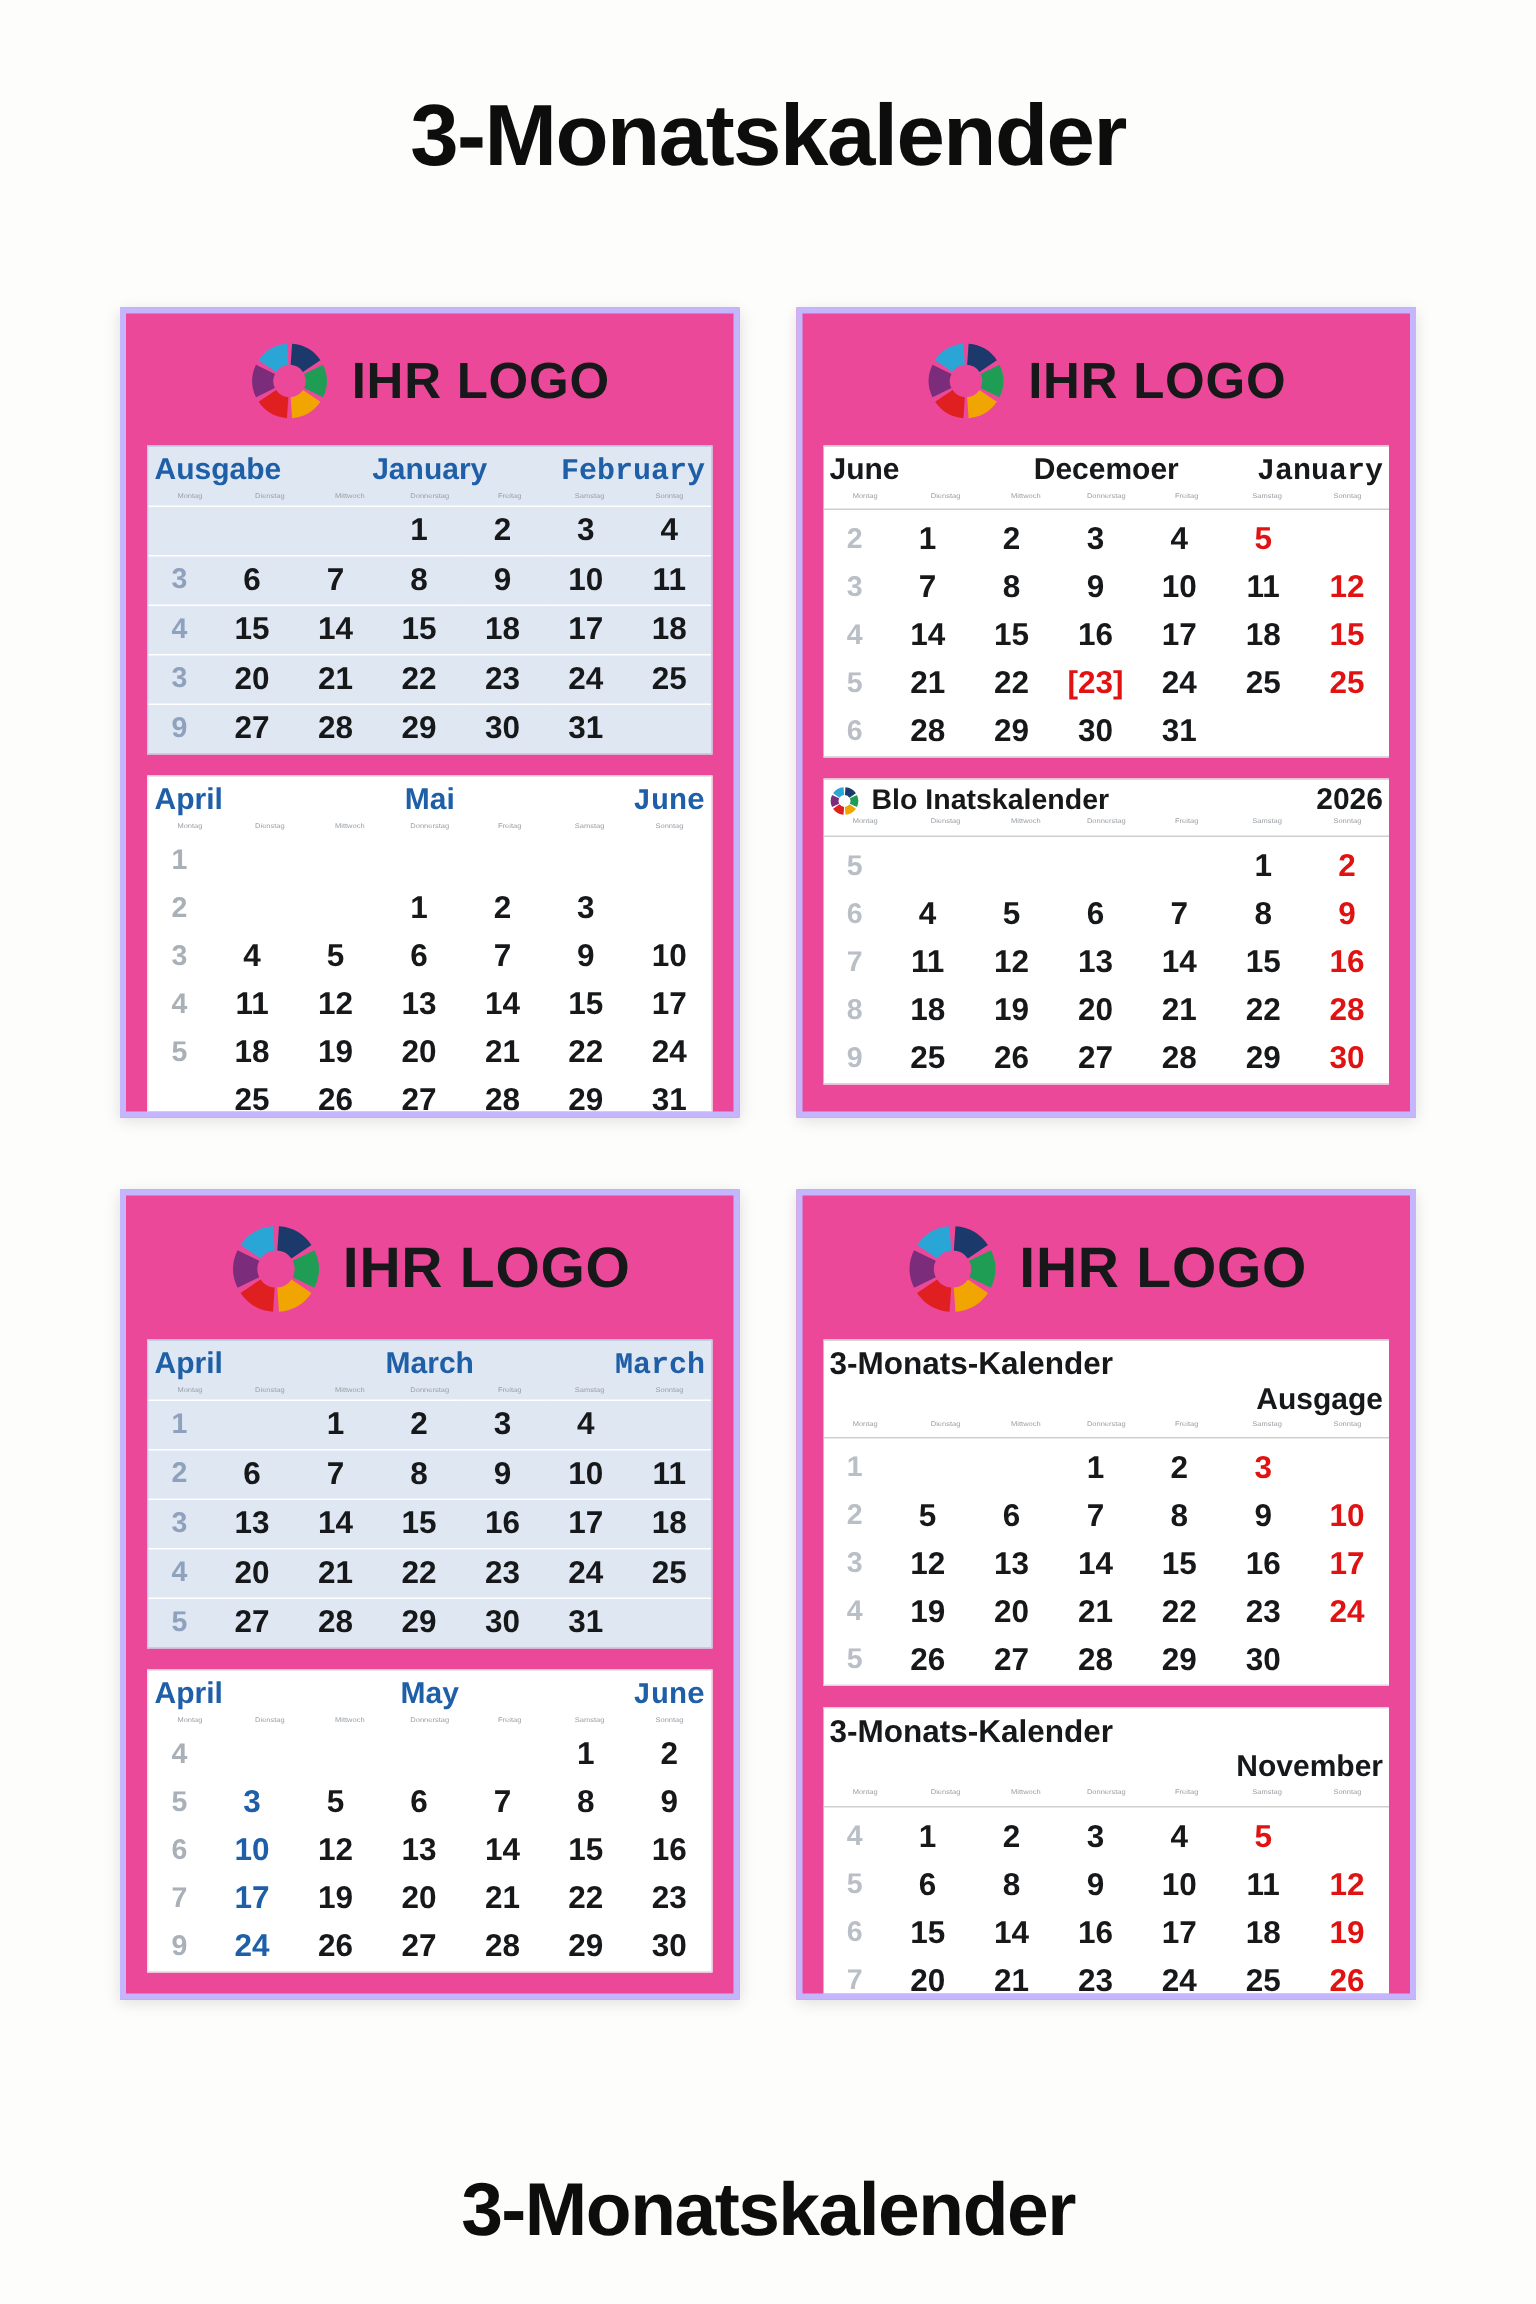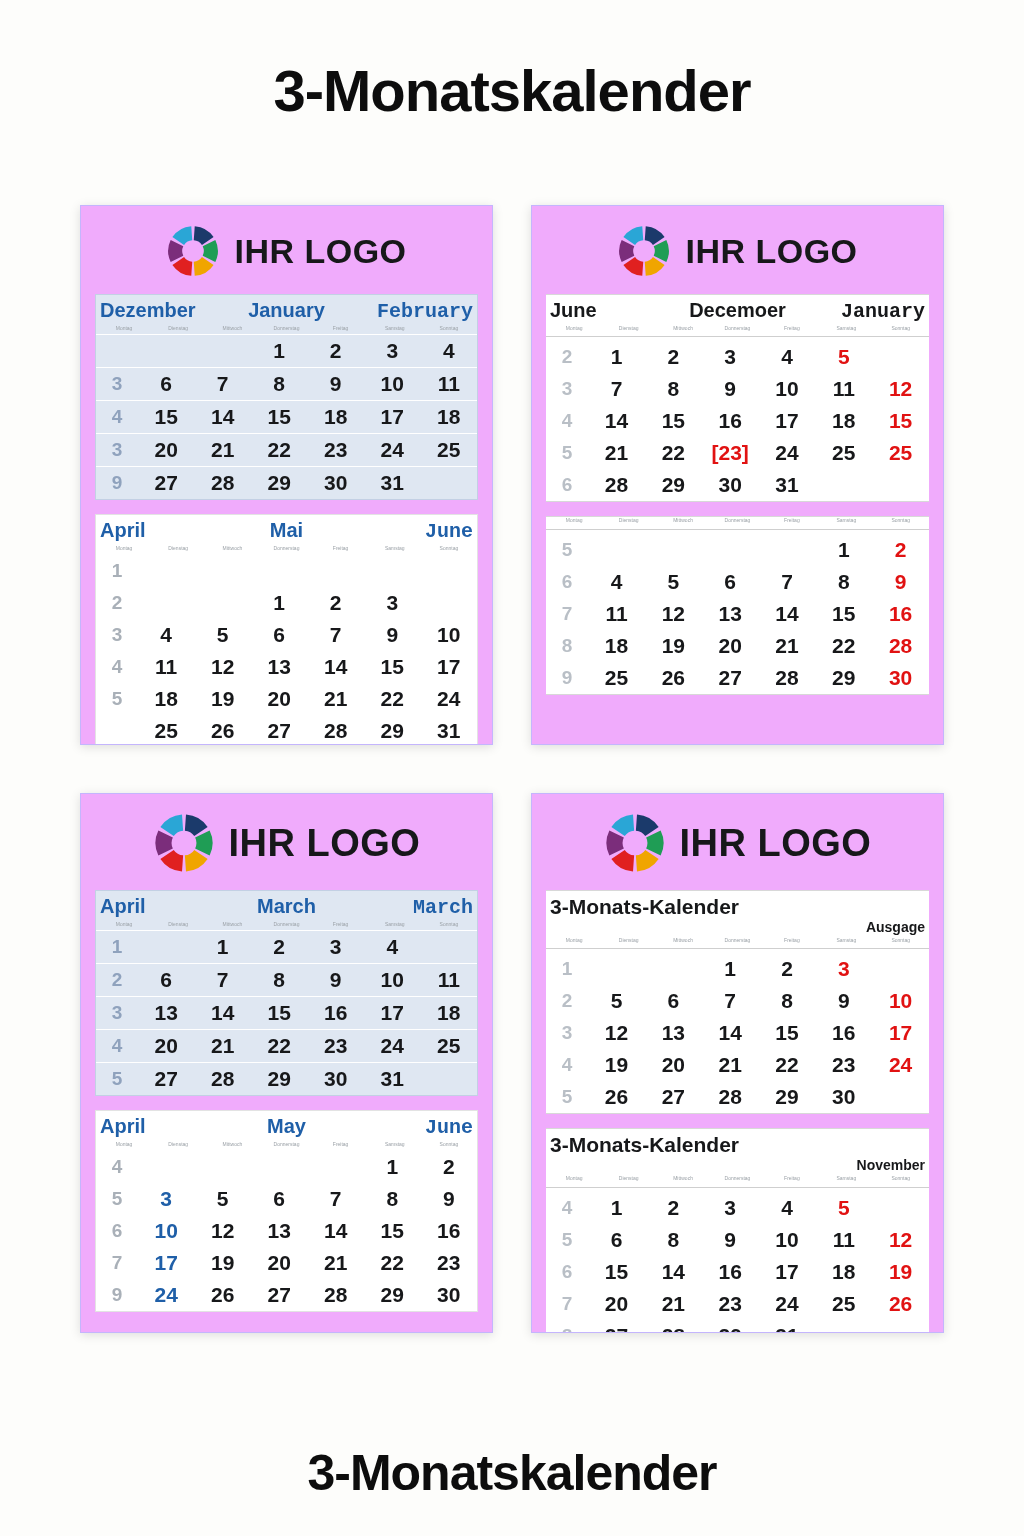--- a/index.html
+++ b/index.html
@@ -46,23 +46,23 @@
     display: grid;
     grid-template-columns: 1fr 1fr;
     grid-template-rows: 540px 540px;
     column-gap: 38px;
     row-gap: 48px;
     padding: 0 80px;
     box-sizing: border-box;
   }
 
   .card {
-    background: #f0abfc;
+    background: #ec4899;
     box-shadow: 0 2px 10px rgba(0,0,0,0.13);
-    border: 1px solid #c4b5fd;
+    border: 4px solid #c4b5fd;
     position: relative;
     box-sizing: border-box;
     padding: 18px 14px 10px 14px;
     overflow: hidden;
   }
 
   
   .logo-row {
     display: flex;
     align-items: center;
@@ -183,21 +183,21 @@
   .brand-inline .bt { font-size: 19px; font-weight: bold; color: #17181a; }
   .brand-inline .yr { margin-left: auto; font-size: 20px; font-weight: bold; color: #17181a; }
 
   .title-row {
     display: flex;
     align-items: baseline;
     padding: 4px 4px 2px 4px;
     flex-direction: column;
   }
   .title-row .t1 { font-size: 21px; font-weight: bold; color: #17181a; }
-  .title-row .t2 { margin-left: auto; font-size: 14px; font-weight: bold; color: #17181a; }
+  .title-row .t2 { margin-left: auto; font-size: 20px; font-weight: bold; color: #17181a; }
 </style>
 </head>
 <body>
 
 <h1 class="page-title">3-Monatskalender</h1>
 
 <div class="grid" id="grid">
     <div class="card">
       <div class="logo-row">
         <span class="logo-mark"><svg viewBox="0 0 100 100" width="54" height="54">
@@ -205,21 +205,21 @@
             <path d="M91.34452612976168 29.83492724770244 A46 46 0 0 1 91.34452612976168 70.16507275229756 L67.97588092598335 58.767422935781546 A20 20 0 0 0 67.97588092598335 41.232577064218454 Z" fill="#1f9d55"></path>
             <path d="M88.13572833753192 75.72287355965436 A46 46 0 0 1 53.208797792229774 95.88794631195191 L51.39512947488251 69.95128100519648 A20 20 0 0 0 66.58075145110084 61.18385806941494 Z" fill="#f0a500"></path>
             <path d="M46.79120220777023 95.88794631195191 A46 46 0 0 1 11.864271662468084 75.72287355965436 L33.41924854889917 61.18385806941494 A20 20 0 0 0 48.60487052511749 69.95128100519648 Z" fill="#e02020"></path>
             <path d="M8.655473870238318 70.16507275229756 A46 46 0 0 1 8.65547387023831 29.834927247702456 L32.02411907401665 41.23257706421846 A20 20 0 0 0 32.02411907401666 58.767422935781546 Z" fill="#7b2d7b"></path>
             <path d="M11.864271662468077 24.277126440345654 A46 46 0 0 1 46.791202207770226 4.112053688048086 L48.60487052511749 30.048718994803515 A20 20 0 0 0 33.41924854889916 38.81614193058507 Z" fill="#2aa6d6"></path>
           </svg></span>
         <span class="logo-text">IHR LOGO</span>
       </div>
       <div class="cal-block theme-blue">
         <div class="cal-head">
-          <div class="m">Dezember</div>
+          <div class="m">Ausgabe</div>
           <div class="m c">January</div>
           <div class="m r">February</div>
         </div>
         <div class="micro-row">
           <span>Montag</span>
           <span>Dienstag</span>
           <span>Mittwoch</span>
           <span>Donnerstag</span>
           <span>Freitag</span>
           <span>Samstag</span>
@@ -422,20 +422,32 @@
               <td class="">29</td>
               <td class="">30</td>
               <td class="">31</td>
               <td class=""></td>
               <td class=""></td>
             </tr>
           </tbody>
         </table>
       </div>
       <div class="cal-block theme-plain">
+        <div class="brand-inline">
+          <span class="mini-mark"><svg viewBox="0 0 100 100" width="20" height="20">
+              <path d="M53.208797792229774 4.112053688048086 A46 46 0 0 1 88.13572833753192 24.277126440345643 L66.58075145110084 38.81614193058506 A20 20 0 0 0 51.39512947488251 30.048718994803515 Z" fill="#1b3a6b"></path>
+              <path d="M91.34452612976168 29.83492724770244 A46 46 0 0 1 91.34452612976168 70.16507275229756 L67.97588092598335 58.767422935781546 A20 20 0 0 0 67.97588092598335 41.232577064218454 Z" fill="#1f9d55"></path>
+              <path d="M88.13572833753192 75.72287355965436 A46 46 0 0 1 53.208797792229774 95.88794631195191 L51.39512947488251 69.95128100519648 A20 20 0 0 0 66.58075145110084 61.18385806941494 Z" fill="#f0a500"></path>
+              <path d="M46.79120220777023 95.88794631195191 A46 46 0 0 1 11.864271662468084 75.72287355965436 L33.41924854889917 61.18385806941494 A20 20 0 0 0 48.60487052511749 69.95128100519648 Z" fill="#e02020"></path>
+              <path d="M8.655473870238318 70.16507275229756 A46 46 0 0 1 8.65547387023831 29.834927247702456 L32.02411907401665 41.23257706421846 A20 20 0 0 0 32.02411907401666 58.767422935781546 Z" fill="#7b2d7b"></path>
+              <path d="M11.864271662468077 24.277126440345654 A46 46 0 0 1 46.791202207770226 4.112053688048086 L48.60487052511749 30.048718994803515 A20 20 0 0 0 33.41924854889916 38.81614193058507 Z" fill="#2aa6d6"></path>
+            </svg></span>
+          <span class="bt">Blo  Inatskalender</span>
+          <span class="yr">2026</span>
+        </div>
         <div class="micro-row">
           <span>Montag</span>
           <span>Dienstag</span>
           <span>Mittwoch</span>
           <span>Donnerstag</span>
           <span>Freitag</span>
           <span>Samstag</span>
           <span>Sonntag</span>
         </div>
         <div class="hr-line"></div>

